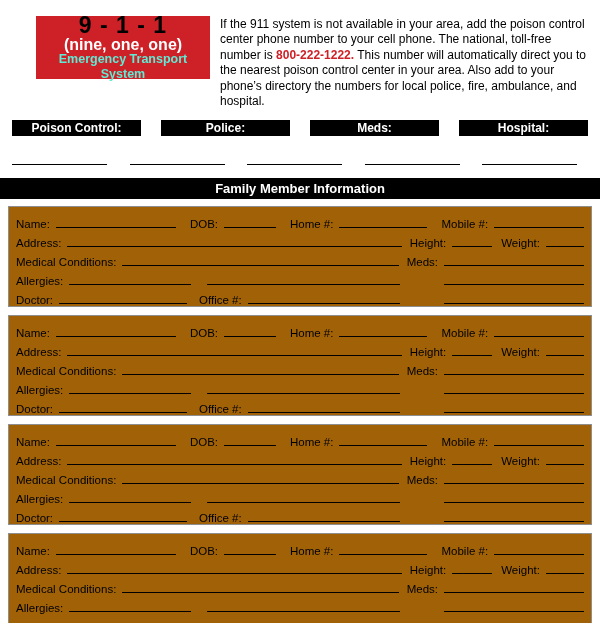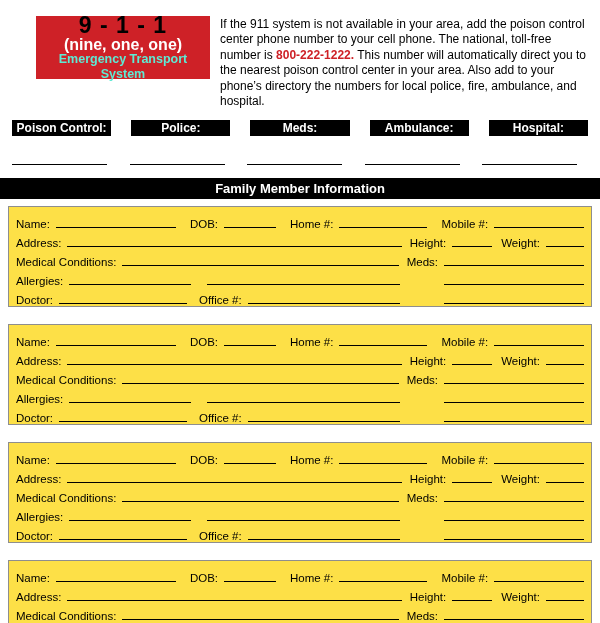--- a/index.html
+++ b/index.html
@@ -27,22 +27,22 @@
   .contact-box { background:var(--bar-black,#000); color:#fff; font-weight:bold;
                  font-size:12px; text-align:center; height:16px; line-height:16px; }
   .contacts-lines { display:flex; gap:12px; margin:28px 12px 0 12px; }
   .contact-line-col { flex:1; }
   .contact-line { width:95px; border-bottom:1px solid #000; height:1px; }
 
   .family-bar { margin-top:13px; height:21px; line-height:21px; font-size:13px; }
 
   
   .members { margin-top:7px; }
-  .member { border:1px solid #8e8e8e; margin:0 8px 17px 8px; height:101px;
-            padding:5px 7px 0 7px; background:#fde047; }
+  .member { border:1px solid #8e8e8e; margin:0 8px 8px 8px; height:101px;
+            padding:5px 7px 0 7px; background:#a16207; }
   .f-row { display:flex; align-items:flex-end; height:19px; font-size:11.5px; white-space:nowrap; }
   .lbl  { padding:0 6px 1px 0; }
   .line { border-bottom:1px solid #000; height:1px; margin-bottom:3px; }
   .w-name   { width:120px; margin-right:14px; }
   .w-dob    { width:52px;  margin-right:14px; }
   .w-home   { width:88px;  margin-right:14px; }
   .w-flex   { flex:1; }
   .w-hline  { width:40px;  margin-right:9px; }
   .w-wline  { width:38px; }
   .mr8      { margin-right:8px; }
@@ -70,23 +70,20 @@
     <div class="contact-col">
       <div class="contact-box">Poison Control:</div>
     </div>
     <div class="contact-col">
       <div class="contact-box">Police:</div>
     </div>
     <div class="contact-col">
       <div class="contact-box">Meds:</div>
     </div>
     <div class="contact-col">
-      <div class="contact-box">Ambulance:</div>
-    </div>
-    <div class="contact-col">
       <div class="contact-box">Hospital:</div>
     </div>
   </div>
 
   <div class="contacts-lines">
     <div class="contact-line-col">
       <div class="contact-line"></div>
     </div>
     <div class="contact-line-col">
       <div class="contact-line"></div>

